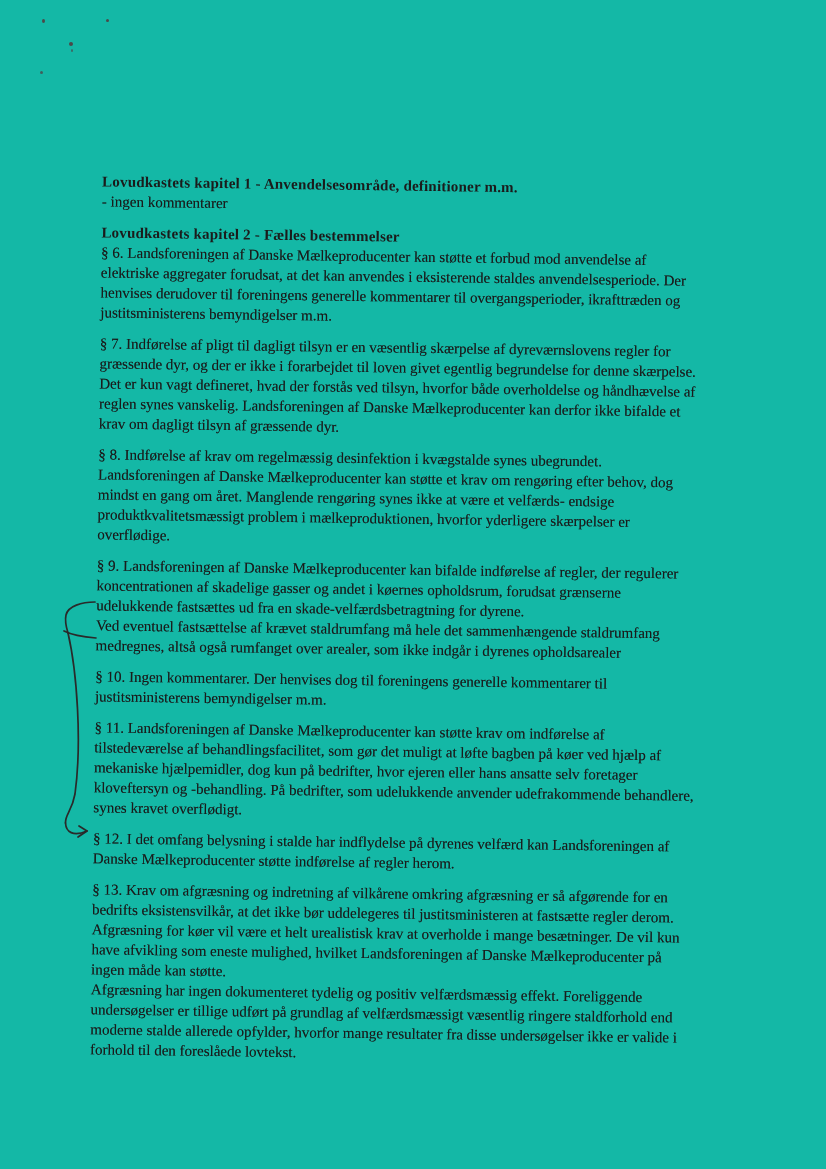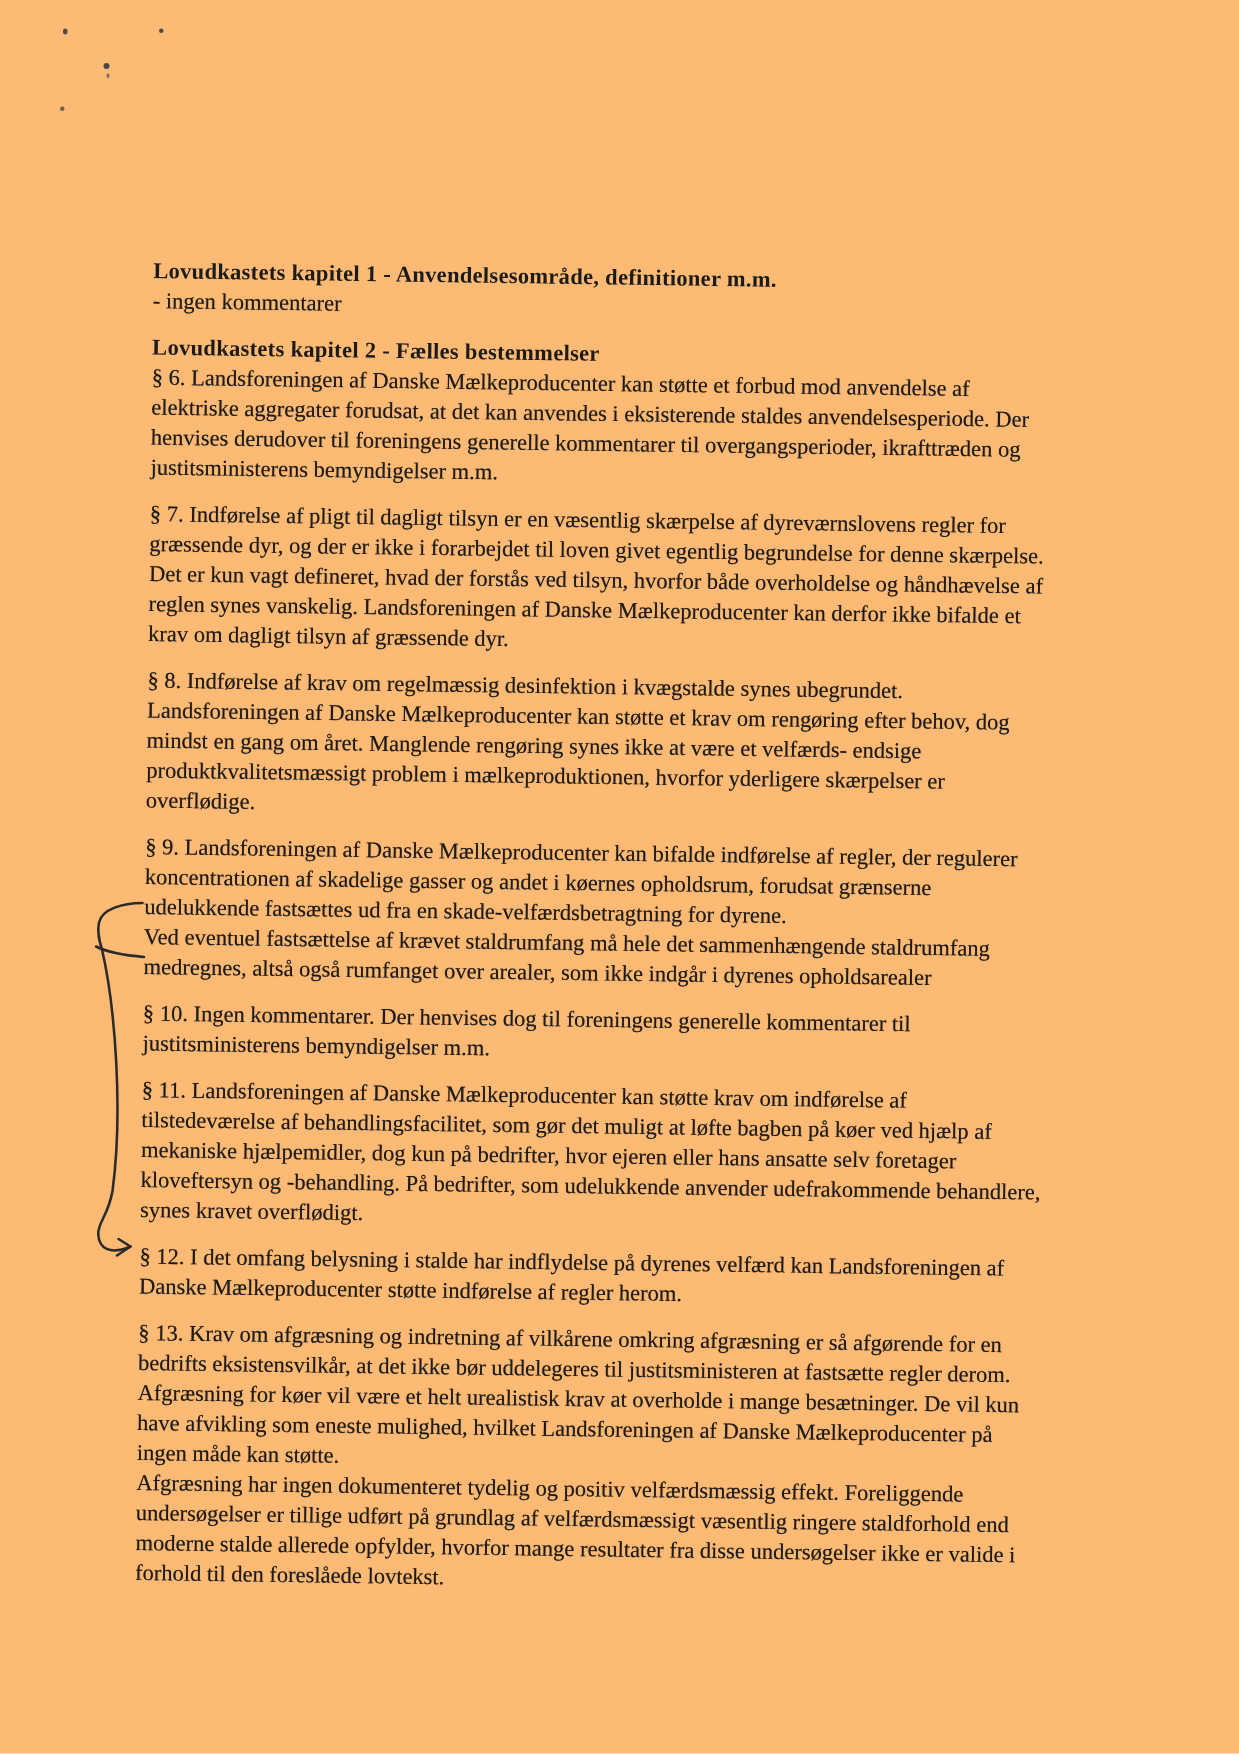--- a/index.html
+++ b/index.html
@@ -4,21 +4,21 @@
 <style>
   html, body {
     margin: 0;
     padding: 0;
     background: #ffffff;
   }
   .page {
     position: relative;
     width: 826px;
     height: 1169px;
-    background: #fdba74;
+    background: #14b8a6;
     overflow: hidden;
     font-family: "Liberation Serif", "DejaVu Serif", serif;
     color: #1b1b1b;
   }
   .content {
     position: absolute;
     left: 96px;
     top: 176px;
     width: 664px;
     transform: rotate(0.8deg);

